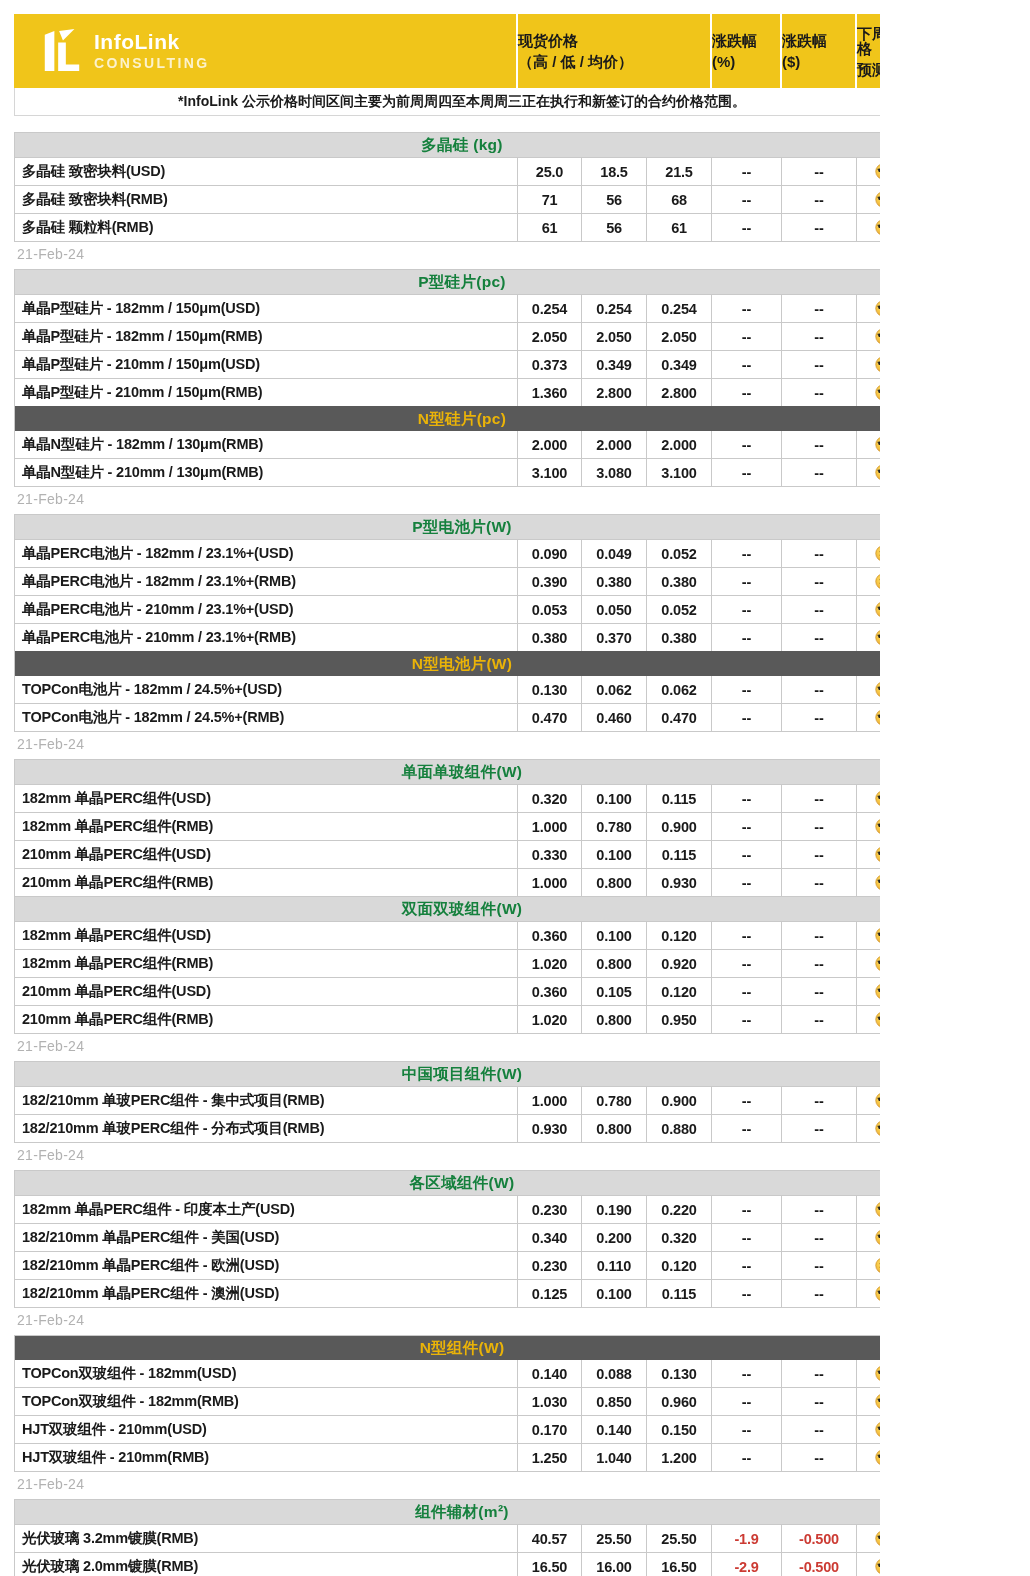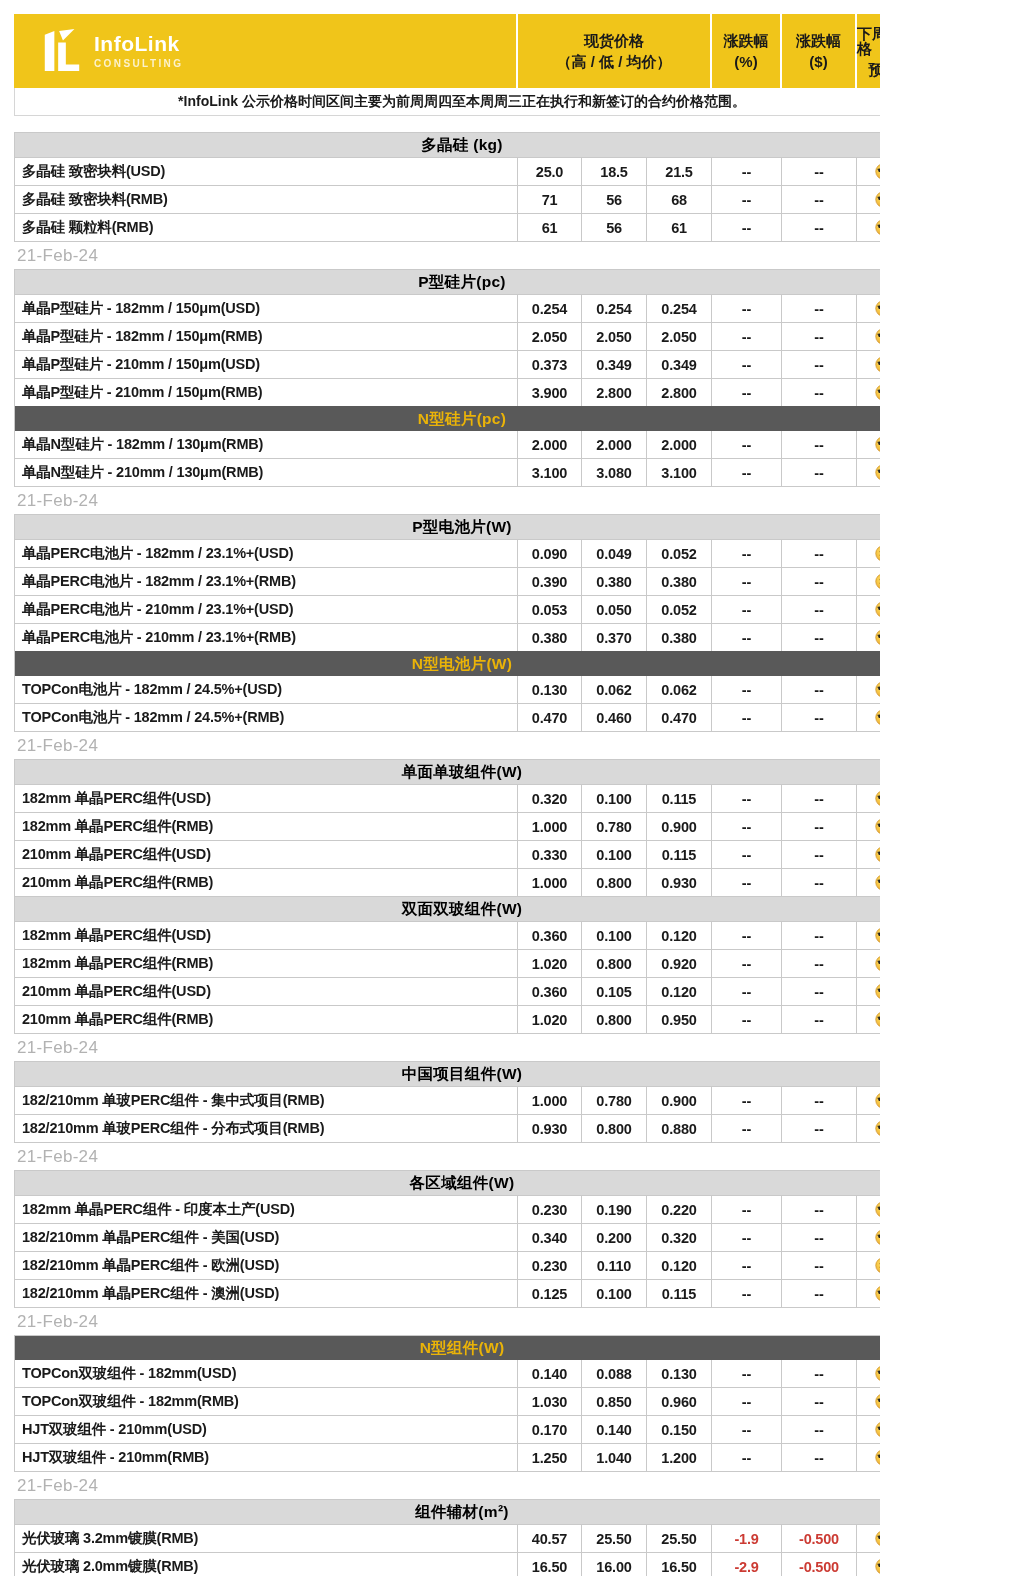--- a/index.html
+++ b/index.html
@@ -4,41 +4,41 @@
 <style>
   html,body{margin:0;padding:0;background:#ffffff;}
   .page{position:relative;width:880px;height:1576px;overflow:hidden;background:#fff;
         font-family:"Liberation Sans", sans-serif;color:#1a1a1a;}
   .sheet{position:absolute;left:14px;top:14px;width:896px;}
 
   
   .tophead{display:grid;grid-template-columns:502px 194px 70px 75px 1fr;height:74px;background:#F0C51A;}
   .brandcell{display:flex;align-items:center;padding-left:28px;gap:12px;}
   .brandtext .brand{color:#fff;font-size:21px;font-weight:700;letter-spacing:.5px;line-height:1.05;}
-  .brandtext .sub{color:rgba(255,255,255,.78);font-size:10px;font-weight:700;letter-spacing:2.4px;margin-top:2px;}
-  .hcell{border-left:2px solid #fff;display:flex;flex-direction:column;align-items:center;justify-content:center;
+  .brandtext .sub{color:rgba(255,255,255,.78);font-size:14px;font-weight:700;letter-spacing:2.4px;margin-top:2px;}
+  .hcell{border-left:2px solid #fff;display:flex;flex-direction:column;justify-content:center;
          gap:6px;font-weight:700;font-size:15px;line-height:1;}
   
   .note{height:27px;display:flex;align-items:center;justify-content:center;font-size:14px;font-weight:700;
         border:1px solid #d6d6d6;border-top:none;margin-bottom:16px;}
 
   
   .block{border:1px solid #c9c9c9;}
   .sec{height:24px;display:flex;align-items:center;justify-content:center;font-weight:700;font-size:15.5px;
        border-top:1px solid #c9c9c9;letter-spacing:.3px;}
   .block > .sec:first-child{border-top:none;}
-  .sec.light{background:#D9D9D9;color:#000000;}
+  .sec.light{background:#D9D9D9;color:#15803d;}
   .sec.dark{background:#595959;color:#eab308;border-top-color:#595959;}
   .row{display:grid;grid-template-columns:502px 64px 65px 65px 70px 75px 1fr;height:27px;border-top:1px solid #c9c9c9;}
   .sec.dark + .row{border-top:none;}
   .cell{display:flex;align-items:center;justify-content:center;border-left:1px solid #c9c9c9;
         font-weight:700;font-size:14.5px;letter-spacing:-0.2px;}
   .cell.lbl{justify-content:flex-start;padding-left:7px;border-left:none;}
   .cell.neg{color:#CC3B33;}
-  .date{font-size:17px;font-weight:500;color:#b2b2b2;margin:4px 0 10px 3px;height:13px;letter-spacing:.3px;}
+  .date{font-size:14px;font-weight:500;color:#b2b2b2;margin:4px 0 10px 3px;height:13px;letter-spacing:.3px;}
 
   
   svg.face{width:17px;height:17px;display:block;}
 
   
   .legend{position:absolute;left:918px;top:1404px;width:96px;}
   .legend .item{height:27px;display:flex;align-items:center;justify-content:space-between;}
   .legend .item .txt{font-weight:700;font-size:15px;letter-spacing:-0.2px;white-space:nowrap;}
 </style>
 </head>
@@ -197,21 +197,21 @@
                 <circle cx="9" cy="9" r="8.2" fill="url(#gFace)" stroke="#cf952c" stroke-width="0.8"></circle>
                 <path d="M2.6,6.6 L15.4,6.6" stroke="#222" stroke-width="1"></path>
                 <rect x="3.4" y="6" width="4.9" height="3.4" rx="1.2" fill="#222"></rect>
                 <rect x="9.7" y="6" width="4.9" height="3.4" rx="1.2" fill="#222"></rect>
                 <path d="M6,12.4 Q9,14.6 12,12.4" stroke="#8a5200" stroke-width="1.2" fill="none" stroke-linecap="round"></path>
               </svg>
             </div>
           </div>
           <div class="row">
             <div class="cell lbl">单晶P型硅片 - 210mm / 150μm(RMB)</div>
-            <div class="cell">3.900</div>
+            <div class="cell">1.360</div>
             <div class="cell">2.800</div>
             <div class="cell">2.800</div>
             <div class="cell">--</div>
             <div class="cell">--</div>
             <div class="cell">
               <svg viewBox="0 0 18 18" class="face">
                 <circle cx="9" cy="9" r="8.2" fill="url(#gFace)" stroke="#cf952c" stroke-width="0.8"></circle>
                 <path d="M2.6,6.6 L15.4,6.6" stroke="#222" stroke-width="1"></path>
                 <rect x="3.4" y="6" width="4.9" height="3.4" rx="1.2" fill="#222"></rect>
                 <rect x="9.7" y="6" width="4.9" height="3.4" rx="1.2" fill="#222"></rect>

